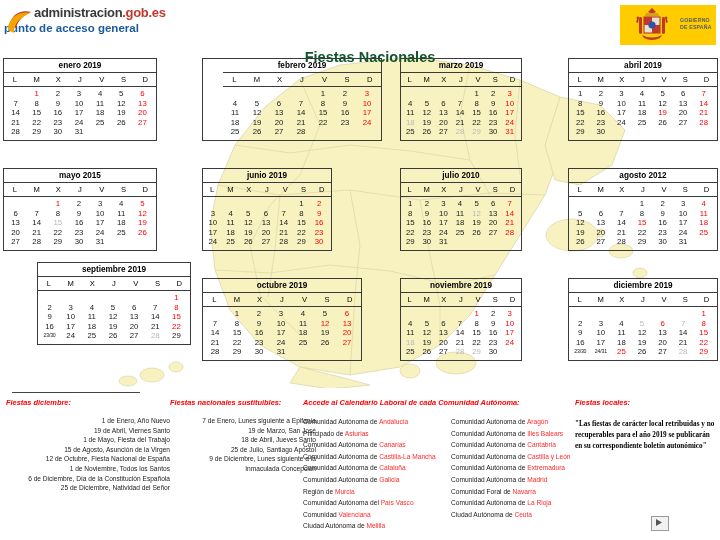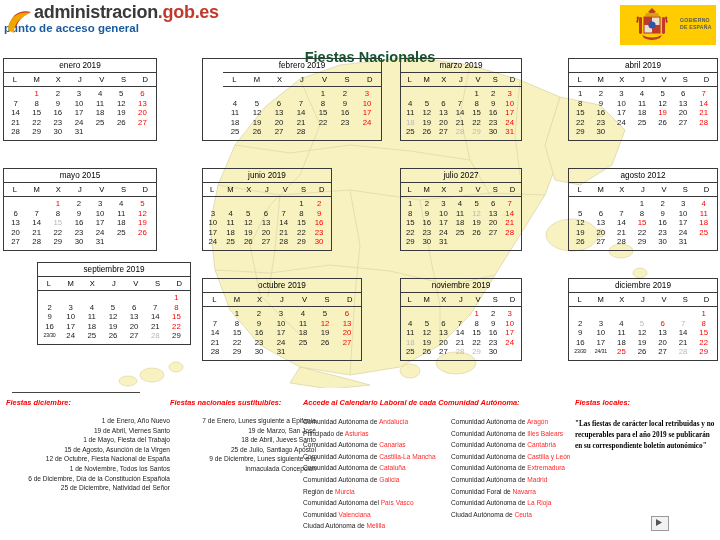--- a/index.html
+++ b/index.html
@@ -7,36 +7,36 @@
     width:720px;height:540px;overflow:hidden;
     background:#ffffff;
     font-family:"Liberation Sans","DejaVu Sans",sans-serif;
     position:relative;
   }
   
   #map-layer{position:absolute;left:0;top:45px;width:720px;height:345px;z-index:0;pointer-events:none;}
   
   #header{position:absolute;left:0;top:0;width:720px;height:50px;z-index:5;}
   #logo-block{position:absolute;left:4px;top:4px;width:215px;}
-  .logo-line1{font-size:18px;font-weight:bold;letter-spacing:-0.3px;line-height:17px;white-space:nowrap;}
+  .logo-line1{font-size:13px;font-weight:bold;letter-spacing:-0.3px;line-height:17px;white-space:nowrap;}
   .logo-adm{color:#3a3a3a;}
   .logo-gob{color:#c0392b;}
   .logo-es{color:#c0392b;}
   .logo-line2{font-size:11.5px;font-weight:bold;color:#1a5a9e;line-height:13px;margin-top:1px;white-space:nowrap;}
   #logo-swoosh{position:absolute;left:2px;top:2px;width:36px;height:30px;}
   #page-title{position:absolute;left:240px;top:25px;width:260px;text-align:center;
     font-size:14.5px;font-weight:bold;color:#14532d;margin-top:24px;}
   #cal-title{position:absolute;left:515px;top:12px;width:100px;text-align:left;
     font-family:"Liberation Serif","DejaVu Serif",serif;
     font-size:13px;font-weight:bold;color:#c00000;line-height:15px;}
   #flag-badge{position:absolute;left:620px;top:5px;width:96px;height:40px;background:#FFCC00;}
   #flag-text{position:absolute;left:60px;top:12px;font-size:5.2px;font-weight:bold;color:#5a5a5a;line-height:6.5px;letter-spacing:0.2px;}
   
   .month{position:absolute;background:rgba(255,255,255,0.0);border:1.5px solid #3a3a3a;z-index:4;}
-  .m-title{text-align:center;font-size:8.2px;font-weight:normal;color:#000;
+  .m-title{text-align:center;font-size:8.2px;font-weight:bold;color:#000;
     padding:2px 0 2px;border-bottom:1.2px solid #3a3a3a;}
   .m-dows{display:grid;grid-template-columns:repeat(7,1fr);border-bottom:1.6px solid #3a3a3a;padding:2px 0;}
   .m-dows span{text-align:center;font-size:7.6px;color:#000;}
   .m-days{display:grid;grid-template-columns:repeat(7,1fr);padding:2px 2px 3px;}
   .m-days span{text-align:center;font-size:7.8px;color:#1a1a1a;line-height:9.6px;padding-right:2px;}
   .m-days span.hol{color:#ff0000;}
   .m-days span.gray{color:#b9b9b9;}
   .m-days span.dbl{font-size:5.2px;letter-spacing:-0.2px;}
   .m-days span.e{color:transparent;}
   
@@ -408,21 +408,21 @@
         <span class="">24</span>
         <span class="">25</span>
         <span class="">26</span>
         <span class="">27</span>
         <span class="">28</span>
         <span class="">29</span>
         <span class="hol">30</span>
       </div>
     </div>
     <div class="month" style="left: 400px; top: 168px; width: 120px;">
-      <div class="m-title">julio 2027</div>
+      <div class="m-title">julio 2010</div>
       <div class="m-dows">
         <span>L</span>
         <span>M</span>
         <span>X</span>
         <span>J</span>
         <span>V</span>
         <span>S</span>
         <span>D</span>
       </div>
       <div class="m-days">

